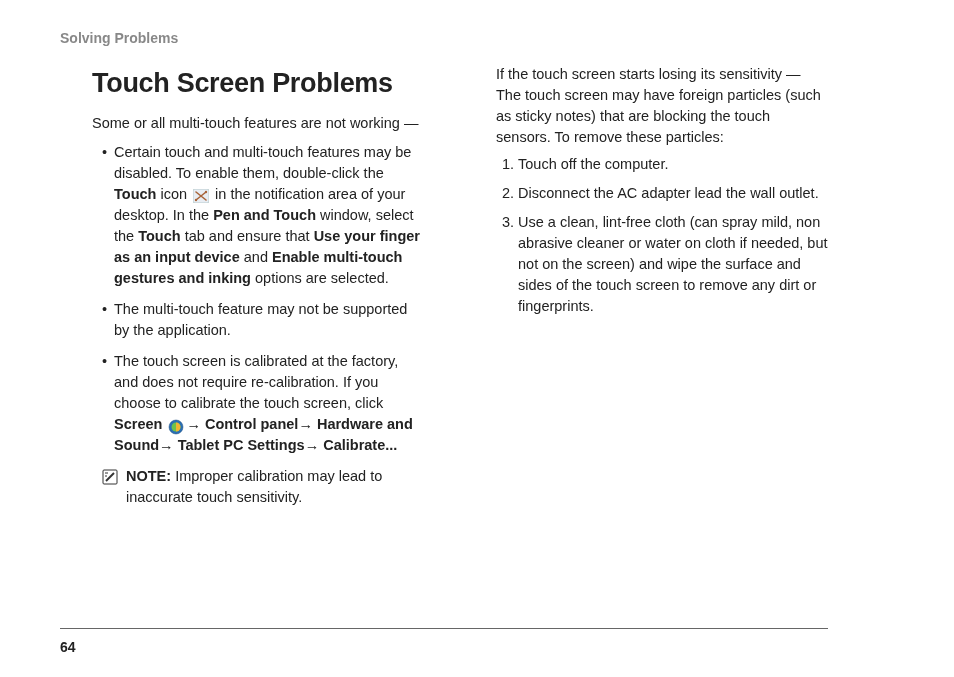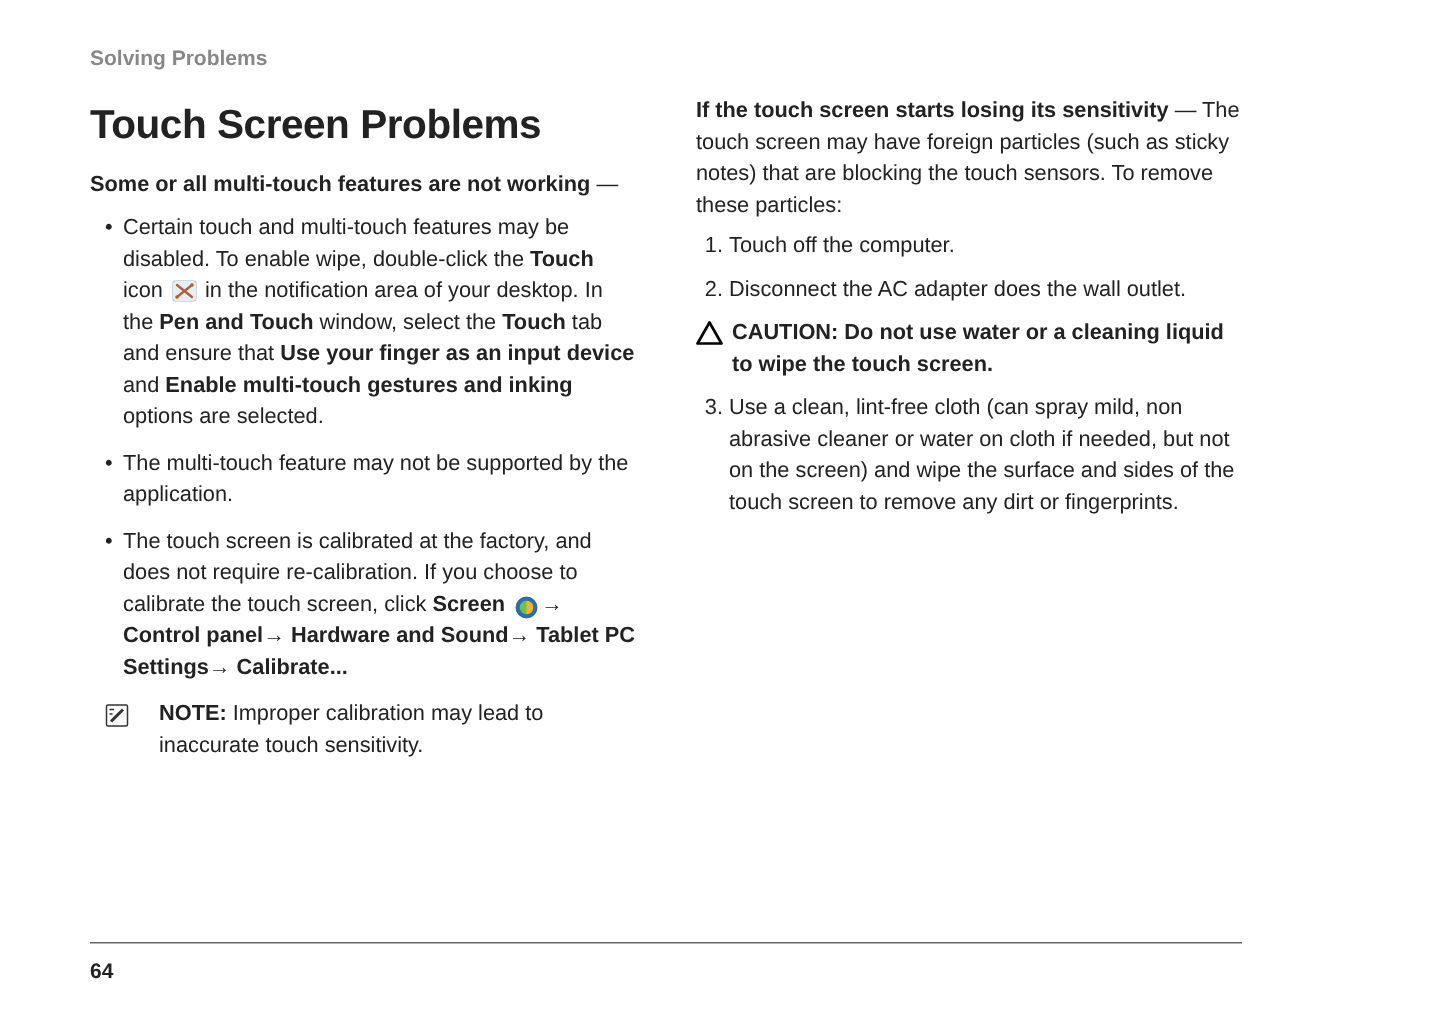--- a/index.html
+++ b/index.html
@@ -23,49 +23,50 @@
     margin-bottom: 18px;
   }
   .columns {
     display: flex;
     gap: 40px;
   }
   .col {
     flex: 1;
     font-size: 14.5px;
     line-height: 1.45;
+    margin-left: 32px;
   }
   h1 {
     font-size: 27px;
     font-weight: 700;
     margin: 0 0 10px 0;
     letter-spacing: -0.3px;
   }
   .lead-bold {
-    font-weight: 700;
+    font-weight: 400;
   }
   .bull-list {
     margin: 8px 0 0 0;
     padding-left: 22px;
   }
   .bull-item {
     position: relative;
     margin-bottom: 10px;
   }
   .bull-item::before {
     content: "•";
     position: absolute;
     left: -12px;
     top: 0;
   }
   .bold { font-weight: 700; }
   .note-row {
     display: flex;
     align-items: flex-start;
-    gap: 20px;
+    gap: 8px;
     margin-top: 6px;
     padding-left: 10px;
   }
   .note-icon {
     width: 16px;
     height: 16px;
     flex-shrink: 0;
     margin-top: 3px;
   }
   .caution-row {
@@ -122,21 +123,21 @@
     <div class="col">
       <h1>Touch Screen Problems</h1>
 
       <div>
         <span class="lead-bold">Some or all multi-touch features are not working</span><span> —</span>
       </div>
 
       <div class="bull-list">
 
         <div class="bull-item">
-          <span>Certain touch and multi-touch features may be disabled. To enable wipe, double-click the </span><span class="bold">Touch</span><span> icon </span><span class="inline-icon"><svg viewBox="0 0 16 14">
+          <span>Certain touch and multi-touch features may be disabled. To enable them, double-click the </span><span class="bold">Touch</span><span> icon </span><span class="inline-icon"><svg viewBox="0 0 16 14">
                 <rect x="0" y="0" width="16" height="14" rx="2" fill="#e8edf3" stroke="#8aa" stroke-width="0.5"></rect>
                 <path d="M3 11 L13 3 M3 3 L13 11" stroke="#a8643a" stroke-width="1.6" stroke-linecap="round"></path>
                 <circle cx="3" cy="11" r="1.2" fill="#a8643a"></circle>
                 <circle cx="13" cy="3" r="1.2" fill="#a8643a"></circle>
               </svg></span><span> in the notification area of your desktop. In the </span><span class="bold">Pen and Touch</span><span> window, select the </span><span class="bold">Touch</span><span> tab and ensure that </span><span class="bold">Use your finger as an input device</span><span> and </span><span class="bold">Enable multi-touch gestures and inking</span><span> options are selected.</span>
         </div>
 
         <div class="bull-item">The multi-touch feature may not be supported by the application.</div>
 
         <div class="bull-item">
@@ -165,31 +166,23 @@
     </div>
 
     <div class="col">
 
       <div>
         <span class="lead-bold">If the touch screen starts losing its sensitivity</span><span> — The touch screen may have foreign particles (such as sticky notes) that are blocking the touch sensors. To remove these particles:</span>
       </div>
 
       <ol class="steps">
         <li>Touch off the computer.</li>
-        <li>Disconnect the AC adapter does the wall outlet.</li>
+        <li>Disconnect the AC adapter lead the wall outlet.</li>
       </ol>
 
-      <div class="caution-row">
-        <span class="caution-icon">
-          <svg viewBox="0 0 18 16">
-              <path d="M9 1 L17 15 L1 15 Z" fill="none" stroke="#000" stroke-width="1.8" stroke-linejoin="round"></path>
-            </svg>
-        </span>
-        <div class="bold">CAUTION: Do not use water or a cleaning liquid to wipe the touch screen.</div>
-      </div>
 
       <ol class="steps" start="3">
         <li>Use a clean, lint-free cloth (can spray mild, non abrasive cleaner or water on cloth if needed, but not on the screen) and wipe the surface and sides of the touch screen to remove any dirt or fingerprints.</li>
       </ol>
 
     </div>
 
   </div>
 
   <div class="footer-line"></div>

